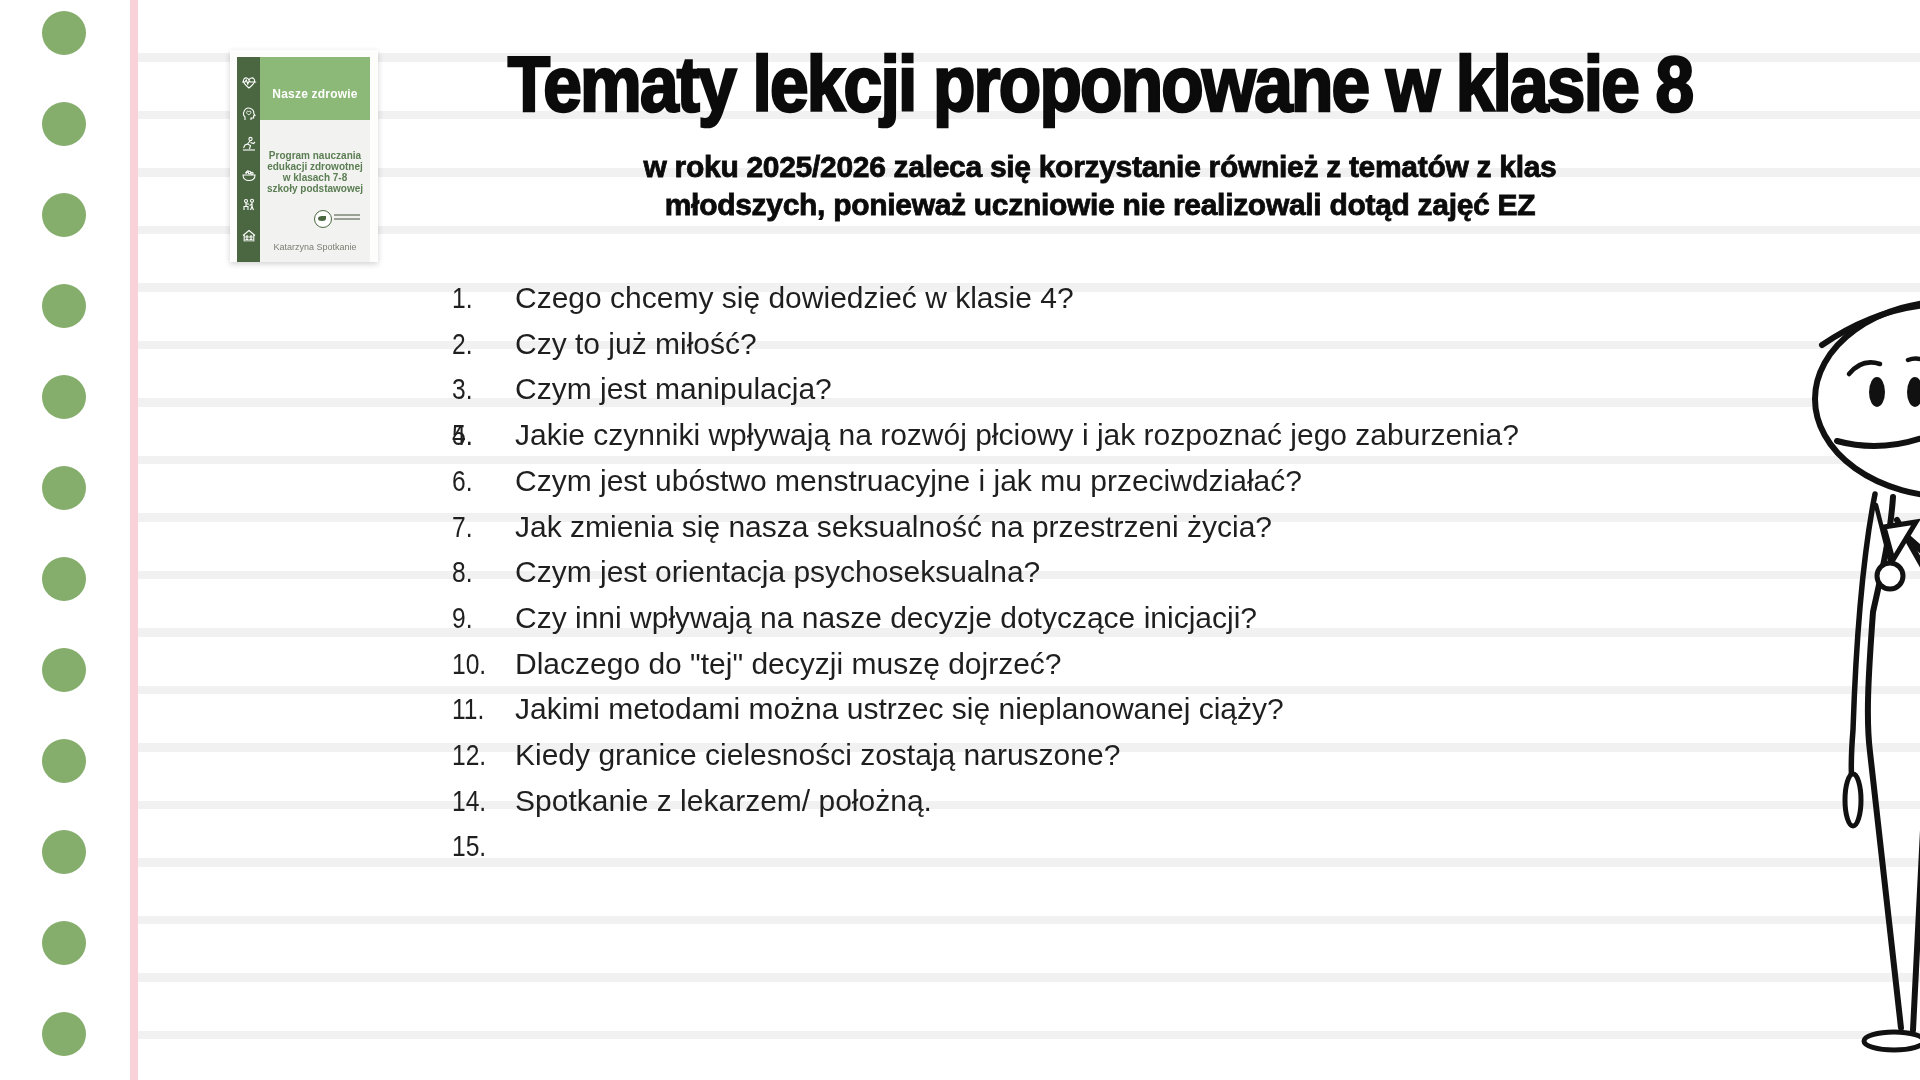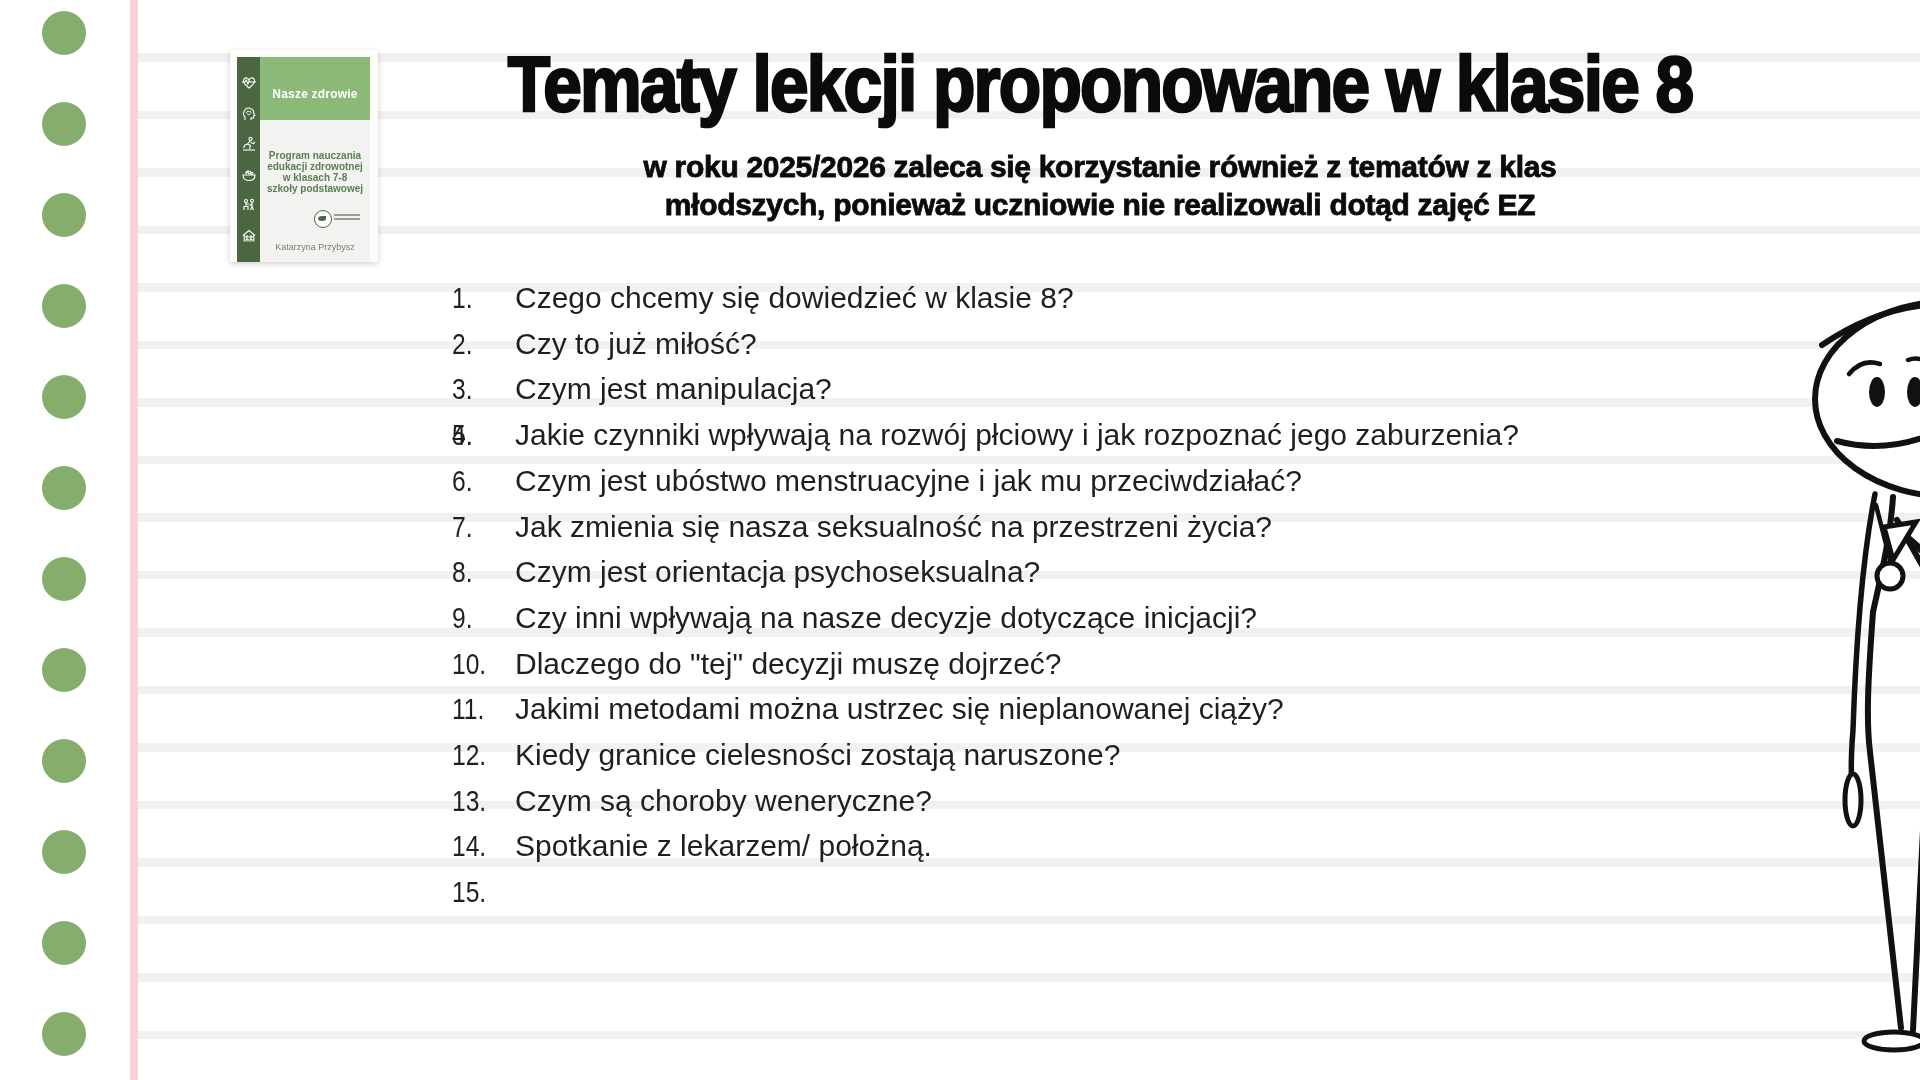--- a/index.html
+++ b/index.html
@@ -133,35 +133,35 @@
       <div>Program nauczania</div>
       <div>edukacji zdrowotnej</div>
       <div>w klasach 7-8</div>
       <div>szkoły podstawowej</div>
     </div>
     <div class="badge"></div>
     <div class="badge-lines">
         <i></i>
         <i></i>
       </div>
-    <div class="author">Katarzyna Przybysz</div>
+    <div class="author">Katarzyna Spotkanie</div>
   </div>
 
   <div class="header">
     <h1 class="title">Tematy lekcji proponowane w klasie 8</h1>
     <p class="subtitle">
       <span>w roku 2025/2026 zaleca się korzystanie również z tematów z klas</span><br>
       <span>młodszych, ponieważ uczniowie nie realizowali dotąd zajęć EZ</span>
     </p>
   </div>
 
   <ol class="topics">
       <li>
       <span class="num">1.</span>
-      <span class="txt">Czego chcemy się dowiedzieć w klasie 8?</span>
+      <span class="txt">Czego chcemy się dowiedzieć w klasie 4?</span>
     </li>
       <li>
       <span class="num">2.</span>
       <span class="txt">Czy to już miłość?</span>
     </li>
       <li>
       <span class="num">3.</span>
       <span class="txt">Czym jest manipulacja?</span>
     </li>
       <li>
@@ -191,24 +191,20 @@
       <span class="num">10.</span>
       <span class="txt">Dlaczego do "tej" decyzji muszę dojrzeć?</span>
     </li>
       <li>
       <span class="num">11.</span>
       <span class="txt">Jakimi metodami można ustrzec się nieplanowanej ciąży?</span>
     </li>
       <li>
       <span class="num">12.</span>
       <span class="txt">Kiedy granice cielesności zostają naruszone?</span>
-    </li>
-      <li>
-      <span class="num">13.</span>
-      <span class="txt">Czym są choroby weneryczne?</span>
     </li>
       <li>
       <span class="num">14.</span>
       <span class="txt">Spotkanie z lekarzem/ położną.</span>
     </li>
       <li>
       <span class="num">15.</span>
     </li>
     </ol>
 

